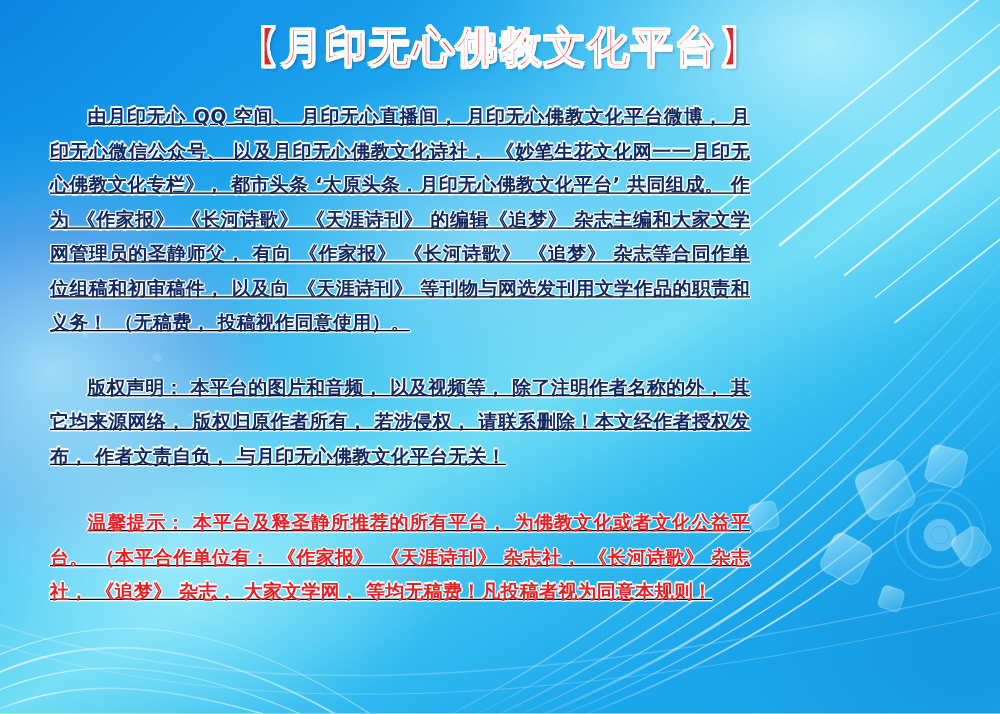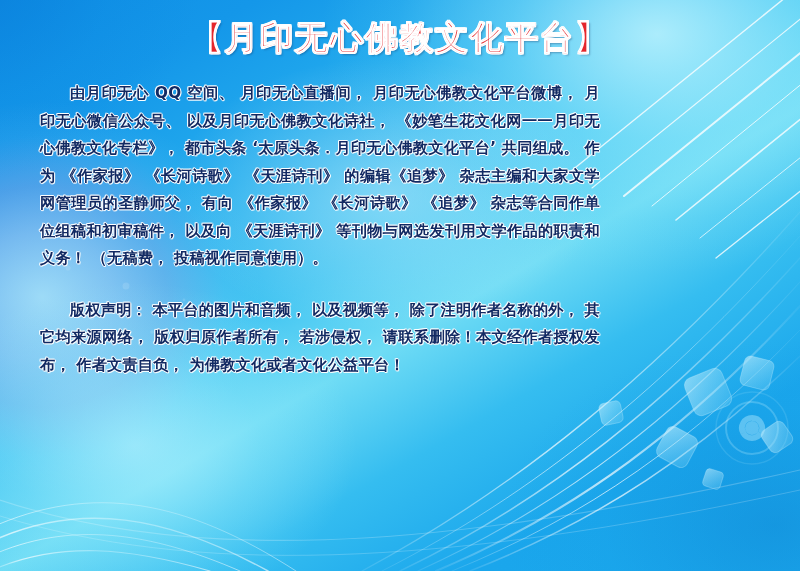--- a/index.html
+++ b/index.html
@@ -83,21 +83,21 @@
     -webkit-text-stroke:0.8px #ffffff;
     text-shadow:
        1px 0 0 #fff, -1px 0 0 #fff, 0 1px 0 #fff, 0 -1px 0 #fff,
        1px 1px 0 #fff, -1px -1px 0 #fff, 1px -1px 0 #fff, -1px 1px 0 #fff,
        2px 2px 2px rgba(20,40,90,.35);
     white-space:nowrap;
   }
 
   
   .content{
-    position:absolute;left:0;top:80px;width:632px;
+    position:absolute;left:0;top:80px;width:632px;text-decoration:underline;
   }
   .para{
     margin:0 0 0 0;
     padding:0 32px 0 40px;
     font-family:"DejaVu Sans","Liberation Sans",sans-serif;
     font-size:15.2px;
     font-weight:bold;
     line-height:27.5px;
     text-align:justify;
     text-justify:inter-ideograph;
@@ -215,22 +215,23 @@
   <div class="title-wrap">
     <span class="title">【月印无心佛教文化平台】</span>
   </div>
 
   <div class="content">
 
     <p class="para navy">由月印无心 QQ 空间、 月印无心直播间， 月印无心佛教文化平台微博， 月印无心微信公众号、 以及月印无心佛教文化诗社， 《妙笔生花文化网一一月印无心佛教文化专栏》， 都市头条 ‘太原头条．月印无心佛教文化平台’ 共同组成。 作为 《作家报》 《长河诗歌》 《天涯诗刊》 的编辑《追梦》 杂志主编和大家文学网管理员的圣静师父， 有向 《作家报》 《长河诗歌》 《追梦》 杂志等合同作单位组稿和初审稿件， 以及向 《天涯诗刊》 等刊物与网选发刊用文学作品的职责和义务！ （无稿费， 投稿视作同意使用）。</p>
 
     <div class="gap-1"></div>
 
-    <p class="para navy">版权声明： 本平台的图片和音频， 以及视频等， 除了注明作者名称的外， 其它均来源网络， 版权归原作者所有， 若涉侵权， 请联系删除！本文经作者授权发布， 作者文责自负， 为佛教文化或者文化公益平台！</p>
+    <p class="para navy">版权声明： 本平台的图片和音频， 以及视频等， 除了注明作者名称的外， 其它均来源网络， 版权归原作者所有， 若涉侵权， 请联系删除！本文经作者授权发布， 作者文责自负， 与月印无心佛教文化平台无关！</p>
 
     <div class="gap-2"></div>
 
+    <p class="para red">温馨提示： 本平台及释圣静所推荐的所有平台， 为佛教文化或者文化公益平台。 （本平合作单位有： 《作家报》 《天涯诗刊》 杂志社， 《长河诗歌》 杂志社， 《追梦》 杂志， 大家文学网， 等均无稿费！凡投稿者视为同意本规则！</p>
 
     <div class="gap-3"></div>
 
 
   </div>
 </div>
 
 </body></html>

